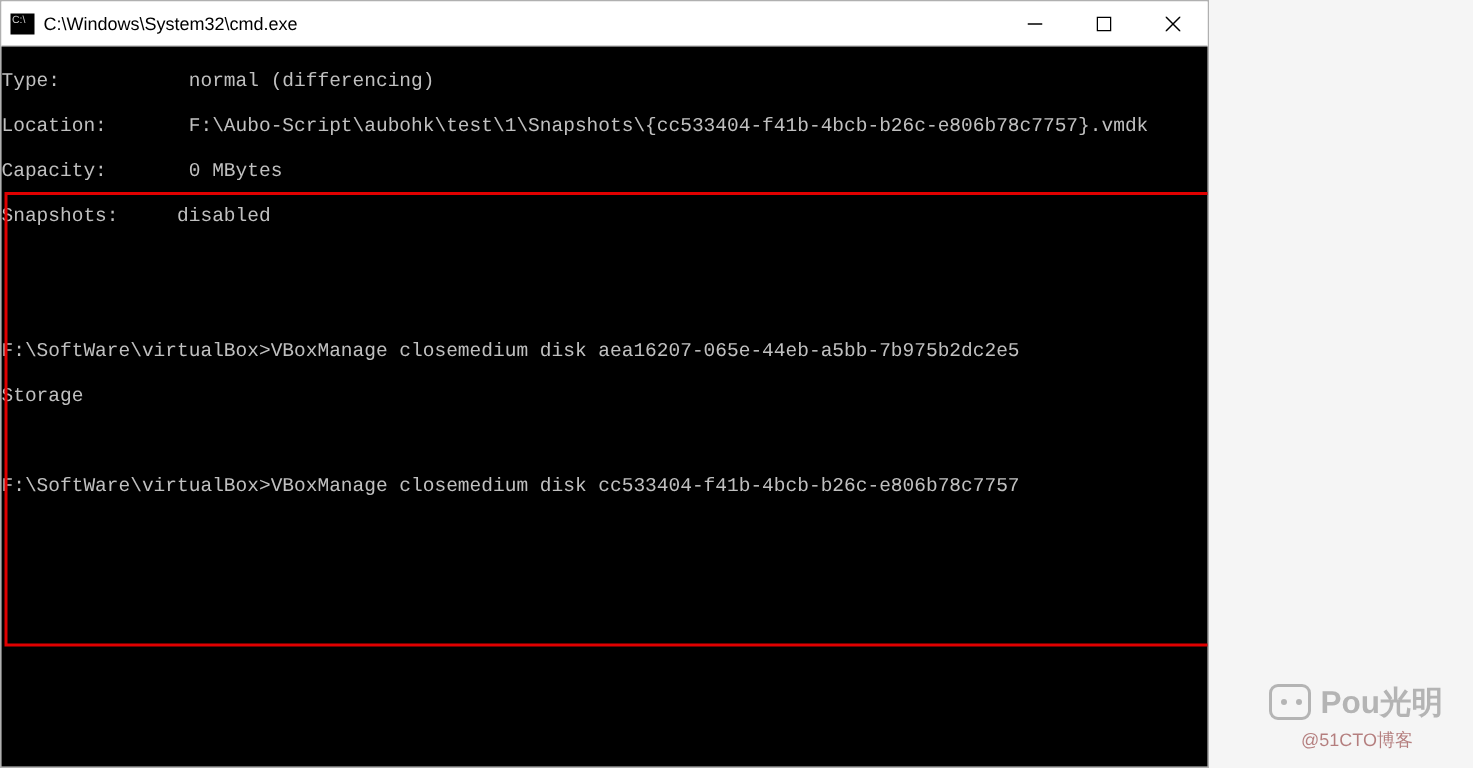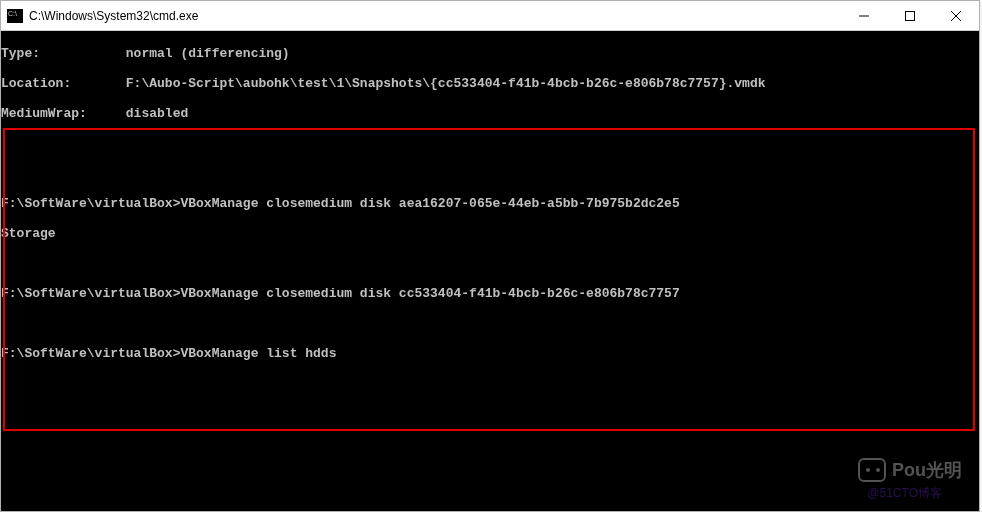--- a/index.html
+++ b/index.html
@@ -5,21 +5,21 @@
 * { margin: 0; padding: 0; box-sizing: border-box; }
 body {
   width: 982px;
   height: 512px;
   background: #f5f5f5;
   font-family: "Segoe UI", Tahoma, sans-serif;
   position: relative;
   overflow: hidden;
 }
 .window {
-  width: 980px;
+  width: 806px;
   height: 512px;
   background: #fff;
   border: 1px solid #b0b0b0;
   display: flex;
   flex-direction: column;
 }
 .titlebar {
   height: 30px;
   background: #ffffff;
   display: flex;
@@ -65,21 +65,20 @@
   flex: 1;
   background: #000;
   color: #c0c0c0;
   font-family: "Consolas", "Courier New", monospace;
   font-size: 13px;
   line-height: 15px;
   padding: 0;
   white-space: pre;
   overflow: hidden;
   position: relative;
-  font-weight: bold;
 }
 .term-line { white-space: pre; }
 .red-box {
   position: absolute;
   border: 2px solid #e00000;
   pointer-events: none;
 }
 .watermark-chat {
   position: absolute;
   right: 20px;
@@ -102,28 +101,28 @@
   position: absolute;
   width: 4px;
   height: 4px;
   background: #8a8a8a;
   border-radius: 50%;
   top: 8px;
 }
 .chat-bubble::before { left: 6px; }
 .chat-bubble::after { left: 16px; }
 .watermark-chat-text {
-  font-size: 18px;
+  font-size: 21px;
   font-weight: bold;
 }
 .watermark-site {
   position: absolute;
   right: 40px;
   bottom: 10px;
-  color: #4c1d95;
+  color: #7f1d1d;
   font-size: 12px;
   opacity: 0.55;
 }
 </style>
 </head>
 <body>
 
 <div class="window">
   <div class="titlebar">
     <div class="titlebar-icon"></div>
@@ -144,29 +143,29 @@
             <line x1="0" y1="0" x2="10" y2="10" stroke="#000" stroke-width="1"></line>
             <line x1="10" y1="0" x2="0" y2="10" stroke="#000" stroke-width="1"></line>
           </svg>
       </div>
     </div>
   </div>
 
   <div class="terminal">
 <div class="term-line">Type:           normal (differencing)</div>
 <div class="term-line">Location:       F:\Aubo-Script\aubohk\test\1\Snapshots\{cc533404-f41b-4bcb-b26c-e806b78c7757}.vmdk</div>
-<div class="term-line">MediumWrap:     disabled</div>
+<div class="term-line">Capacity:       0 MBytes</div>
+<div class="term-line">Snapshots:     disabled</div>
 <div class="term-line">&nbsp;</div>
 <div class="term-line">&nbsp;</div>
 <div class="term-line">F:\SoftWare\virtualBox&gt;VBoxManage closemedium disk aea16207-065e-44eb-a5bb-7b975b2dc2e5</div>
 <div class="term-line">Storage</div>
 <div class="term-line">&nbsp;</div>
 <div class="term-line">F:\SoftWare\virtualBox&gt;VBoxManage closemedium disk cc533404-f41b-4bcb-b26c-e806b78c7757</div>
 <div class="term-line">&nbsp;</div>
-<div class="term-line">F:\SoftWare\virtualBox&gt;VBoxManage list hdds</div>
 
 
 
 
 
 
 
 
 
 

